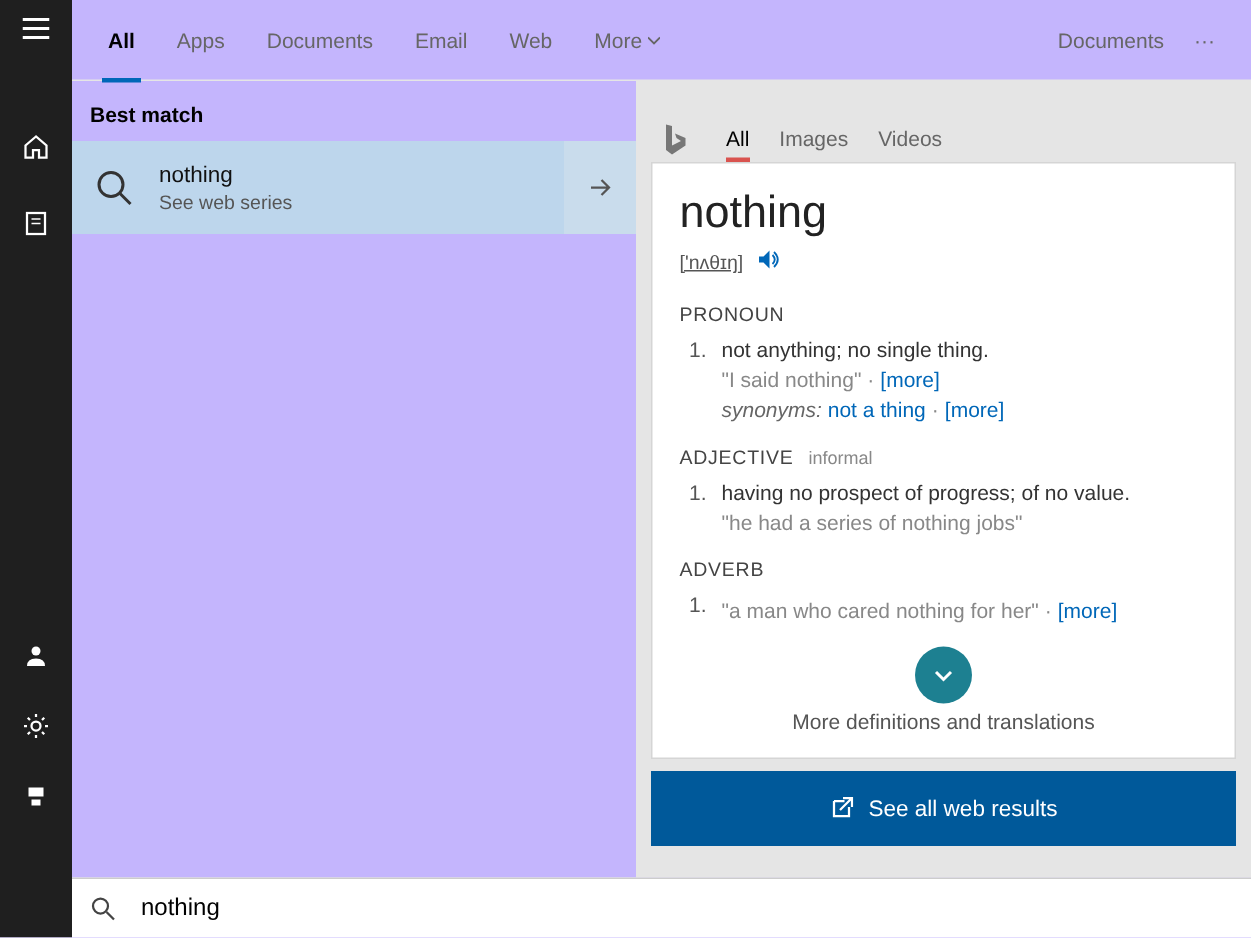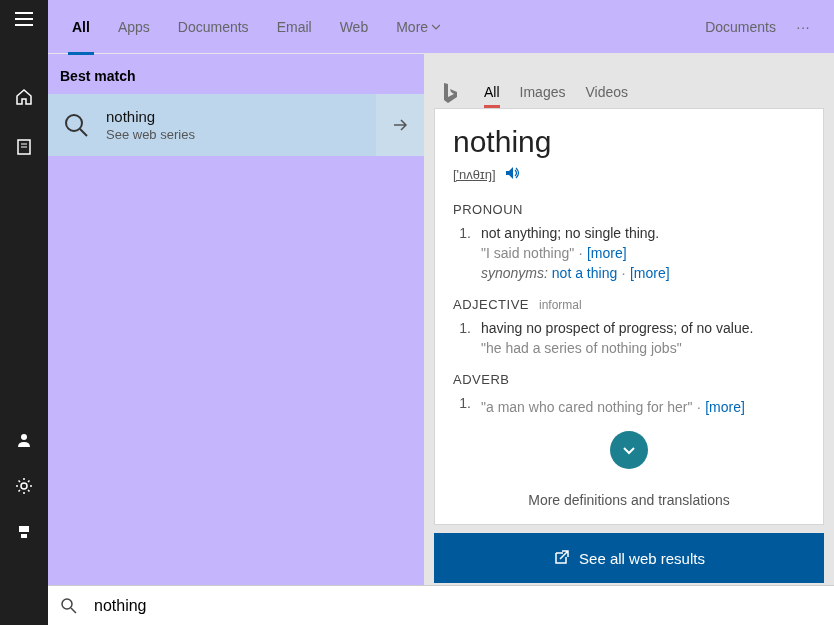--- a/index.html
+++ b/index.html
@@ -47,21 +47,21 @@
 .informal { font-size: 12px; color: #888; text-transform: none; letter-spacing: 0; }
 .def-row { display: flex; margin-bottom: 4px; }
 .def-num { width: 28px; text-align: right; padding-right: 10px; color: #555; }
 .def-body { flex: 1; }
 .def-body .def { color: #333; }
 .def-body .example { color: #888; margin-top: 4px; }
 .link { color: #0067b8; cursor: pointer; }
 .syn-label { font-style: italic; color: #666; }
 .sep { color: #888; margin: 0 4px; }
 .sect { margin-bottom: 16px; }
-.expand { display: flex; flex-direction: column; align-items: center; margin-top: 10px; gap: 23px; }
+.expand { display: flex; flex-direction: column; align-items: center; margin-top: 10px; gap: 4px; }
 .expand-btn { width: 38px; height: 38px; border-radius: 50%; background: #1d8091; display: flex; align-items: center; justify-content: center; cursor: pointer; }
 .expand-label { color: #555; font-size: 14px; }
 
 .see-all { background: #00599a; color: #fff; height: 50px; display: flex; align-items: center; justify-content: center; gap: 10px; font-size: 15px; cursor: pointer; margin-top: 8px; }
 
 .search-bar { height: 40px; border-top: 1px solid #ccc; display: flex; align-items: center; padding: 0 12px; gap: 16px; background: #fff; }
 .search-bar input { border: none; outline: none; font-size: 16px; flex: 1; background: transparent; }
 </style>
 </head>
 <body>

